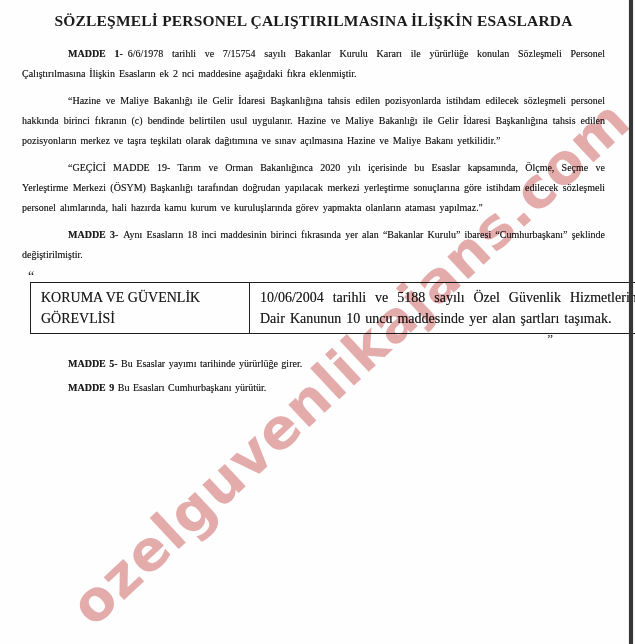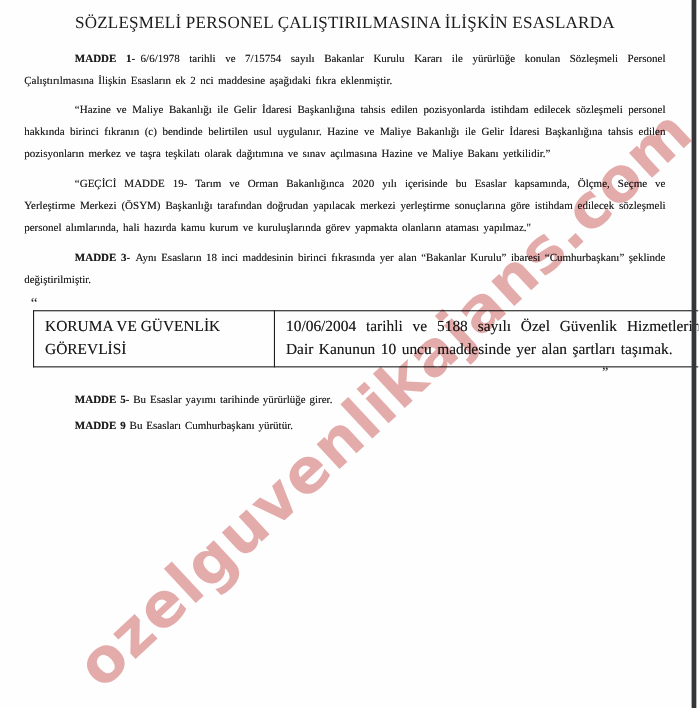--- a/index.html
+++ b/index.html
@@ -22,21 +22,21 @@
     position: absolute;
     top: 0; bottom: 0; right: 2px;
     width: 4px;
     background: #343638;
     box-shadow: 0 0 1px #555;
   }
   .title {
     margin: 4px 0 13px 0;
     text-align: center;
     font-size: 15.5px;
-    font-weight: normal;
+    font-weight: bold;
     line-height: 21px;
     letter-spacing: 0.2px;
   }
   .title .tline { display: block; }
   p.para {
     margin: 0 0 7px 0;
     font-size: 10px;
     line-height: 20px;
     text-align: justify;
     text-indent: 46px;

